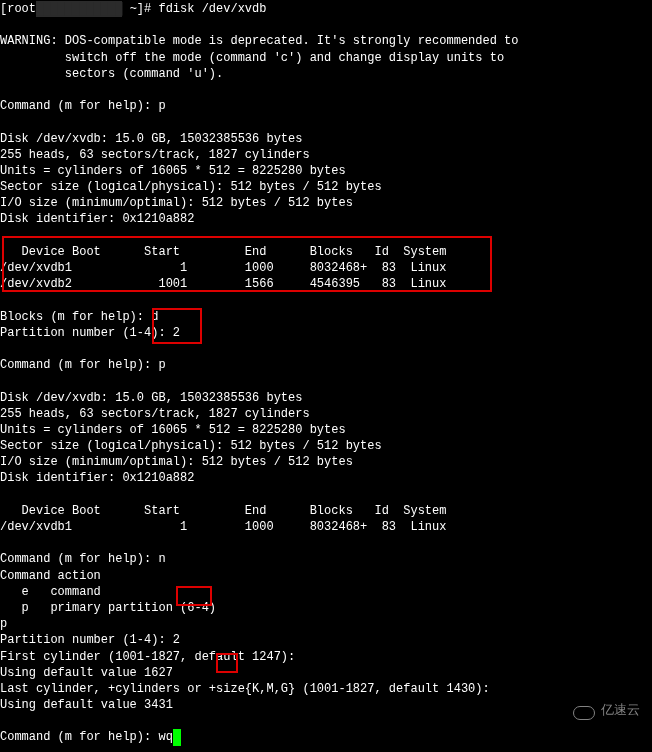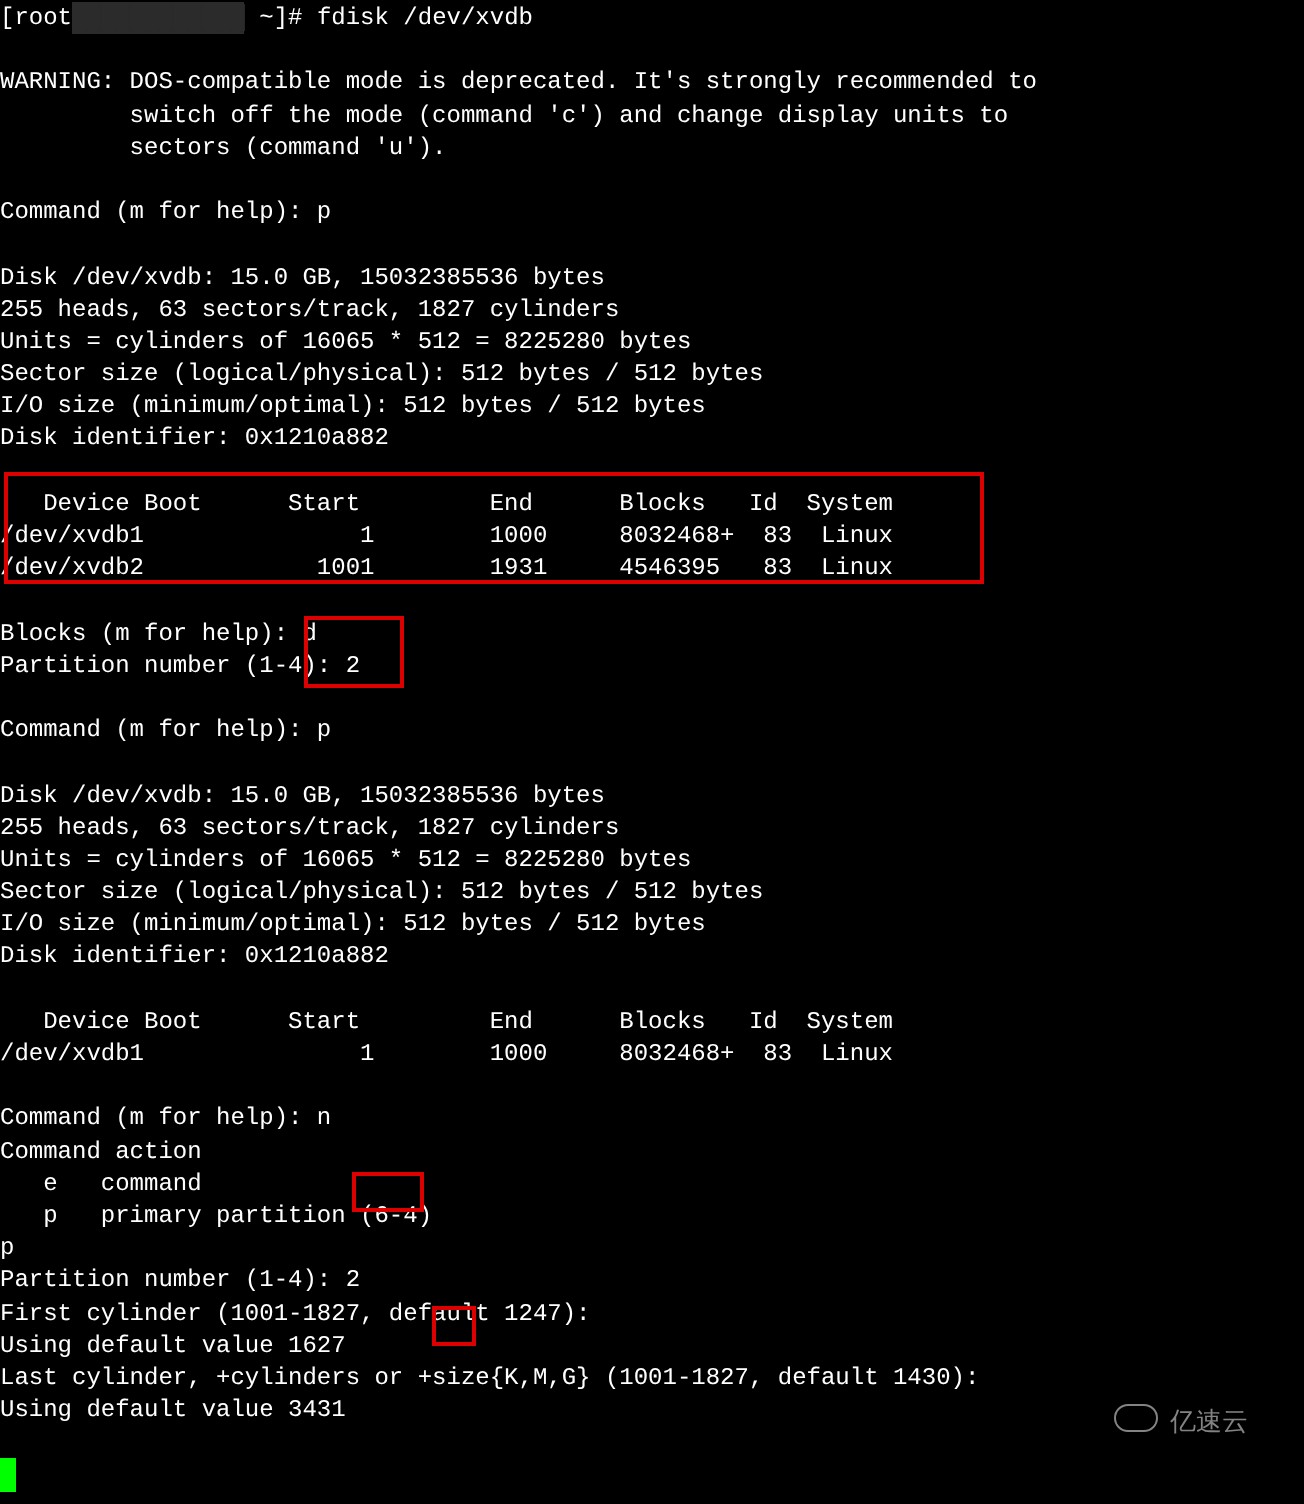--- a/index.html
+++ b/index.html
@@ -15,21 +15,21 @@
     padding: 1px 0 0 0;
     position: relative;
   }
   .row { white-space: pre; }
   .redact { background: #2b2b2b; color: #2b2b2b; display: inline-block; }
   .box1 { position: absolute; border: 2px solid #d00; left: 2px; top: 236px; width: 490px; height: 56px; pointer-events: none; }
   .box2 { position: absolute; border: 2px solid #d00; left: 152px; top: 308px; width: 50px; height: 36px; pointer-events: none; }
   .box3 { position: absolute; border: 2px solid #d00; left: 176px; top: 586px; width: 36px; height: 20px; pointer-events: none; }
   .box4 { position: absolute; border: 2px solid #d00; left: 216px; top: 653px; width: 22px; height: 20px; pointer-events: none; }
   .cursor { background: #0f0; color: #0f0; display: inline-block; width: 8px; }
-  .wm { position: absolute; right: 28px; bottom: 32px; color: #bbb; font-family: Liberation Sans, sans-serif; font-size: 13px; display: flex; align-items: flex-start; gap: 6px; opacity: 0.7; }
+  .wm { position: absolute; right: 12px; bottom: 32px; color: #bbb; font-family: Liberation Mono, monospace; font-size: 13px; display: flex; align-items: flex-end; gap: 6px; opacity: 0.7; }
   .wm-cloud { width: 22px; height: 14px; border: 1.5px solid #bbb; border-radius: 10px; position: relative; }
   .wm-cloud::before, .wm-cloud::after { content: ""; position: absolute; background: #bbb; border-radius: 50%; }
 </style>
 </head>
 <body>
 
 <div class="row">[<span>root</span><span class="redact">████████████</span><span> ~]# </span><span>fdisk /dev/xvdb</span></div>
 <div class="row">&nbsp;</div>
 <div class="row">WARNING: DOS-compatible mode is deprecated. It's strongly recommended to</div>
 <div class="row">         switch off the mode (command 'c') and change display units to</div>
@@ -39,21 +39,21 @@
 <div class="row">&nbsp;</div>
 <div class="row">Disk /dev/xvdb: 15.0 GB, 15032385536 bytes</div>
 <div class="row">255 heads, 63 sectors/track, 1827 cylinders</div>
 <div class="row">Units = cylinders of 16065 * 512 = 8225280 bytes</div>
 <div class="row">Sector size (logical/physical): 512 bytes / 512 bytes</div>
 <div class="row">I/O size (minimum/optimal): 512 bytes / 512 bytes</div>
 <div class="row">Disk identifier: 0x1210a882</div>
 <div class="row">&nbsp;</div>
 <div class="row">   Device Boot      Start         End      Blocks   Id  System</div>
 <div class="row">/dev/xvdb1               1        1000     8032468+  83  Linux</div>
-<div class="row">/dev/xvdb2            1001        1931     4546395   83  Linux</div>
+<div class="row">/dev/xvdb2            1001        1566     4546395   83  Linux</div>
 <div class="row">&nbsp;</div>
 <div class="row">Blocks (m for help): d</div>
 <div class="row">Partition number (1-4): 2</div>
 <div class="row">&nbsp;</div>
 <div class="row">Command (m for help): p</div>
 <div class="row">&nbsp;</div>
 <div class="row">Disk /dev/xvdb: 15.0 GB, 15032385536 bytes</div>
 <div class="row">255 heads, 63 sectors/track, 1827 cylinders</div>
 <div class="row">Units = cylinders of 16065 * 512 = 8225280 bytes</div>
 <div class="row">Sector size (logical/physical): 512 bytes / 512 bytes</div>
@@ -67,21 +67,21 @@
 <div class="row">Command action</div>
 <div class="row">   e   command</div>
 <div class="row">   p   primary partition (6-4)</div>
 <div class="row">p</div>
 <div class="row">Partition number (1-4): 2</div>
 <div class="row">First cylinder (1001-1827, default 1247):</div>
 <div class="row">Using default value 1627</div>
 <div class="row">Last cylinder, +cylinders or +size{K,M,G} (1001-1827, default 1430):</div>
 <div class="row">Using default value 3431</div>
 <div class="row">&nbsp;</div>
-<div class="row"><span class="cursor">&nbsp;</span></div>
+<div class="row"><span>Command (m for help): wq</span><span class="cursor">&nbsp;</span></div>
 
 <div class="box1"></div>
 <div class="box2"></div>
 <div class="box3"></div>
 <div class="box4"></div>
 
 <div class="wm">
   <span class="wm-cloud"></span>
   <span>亿速云</span>
 </div>

